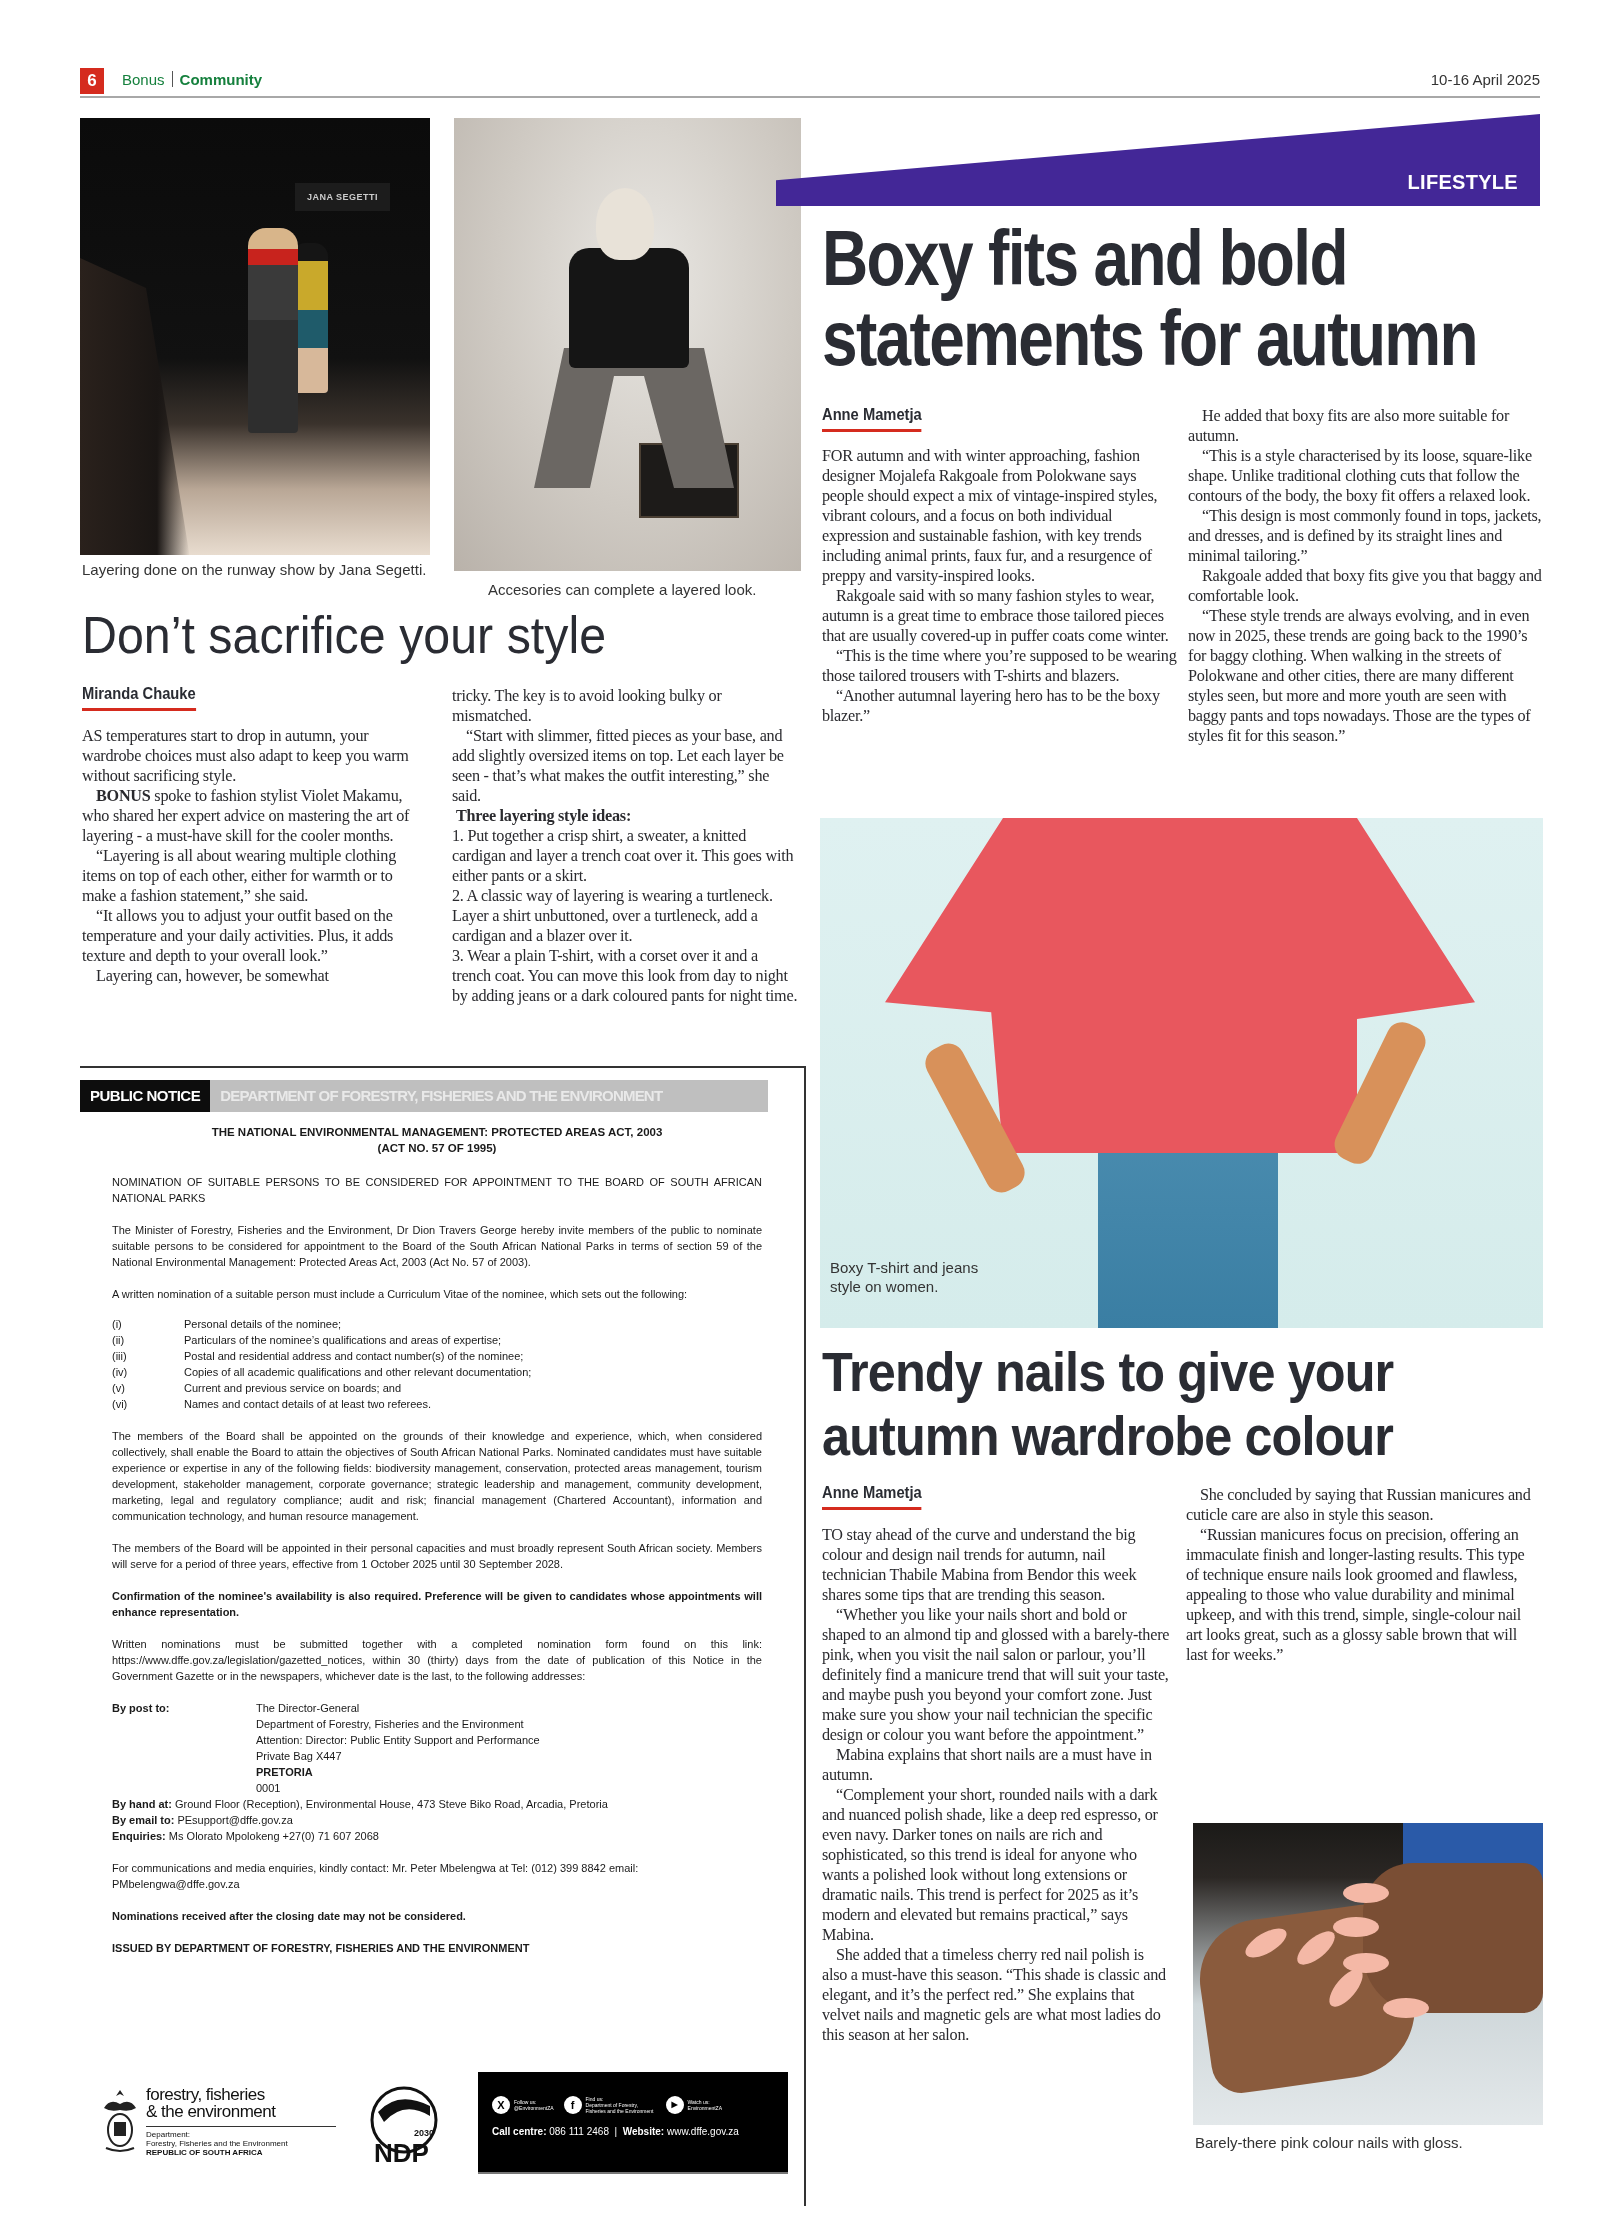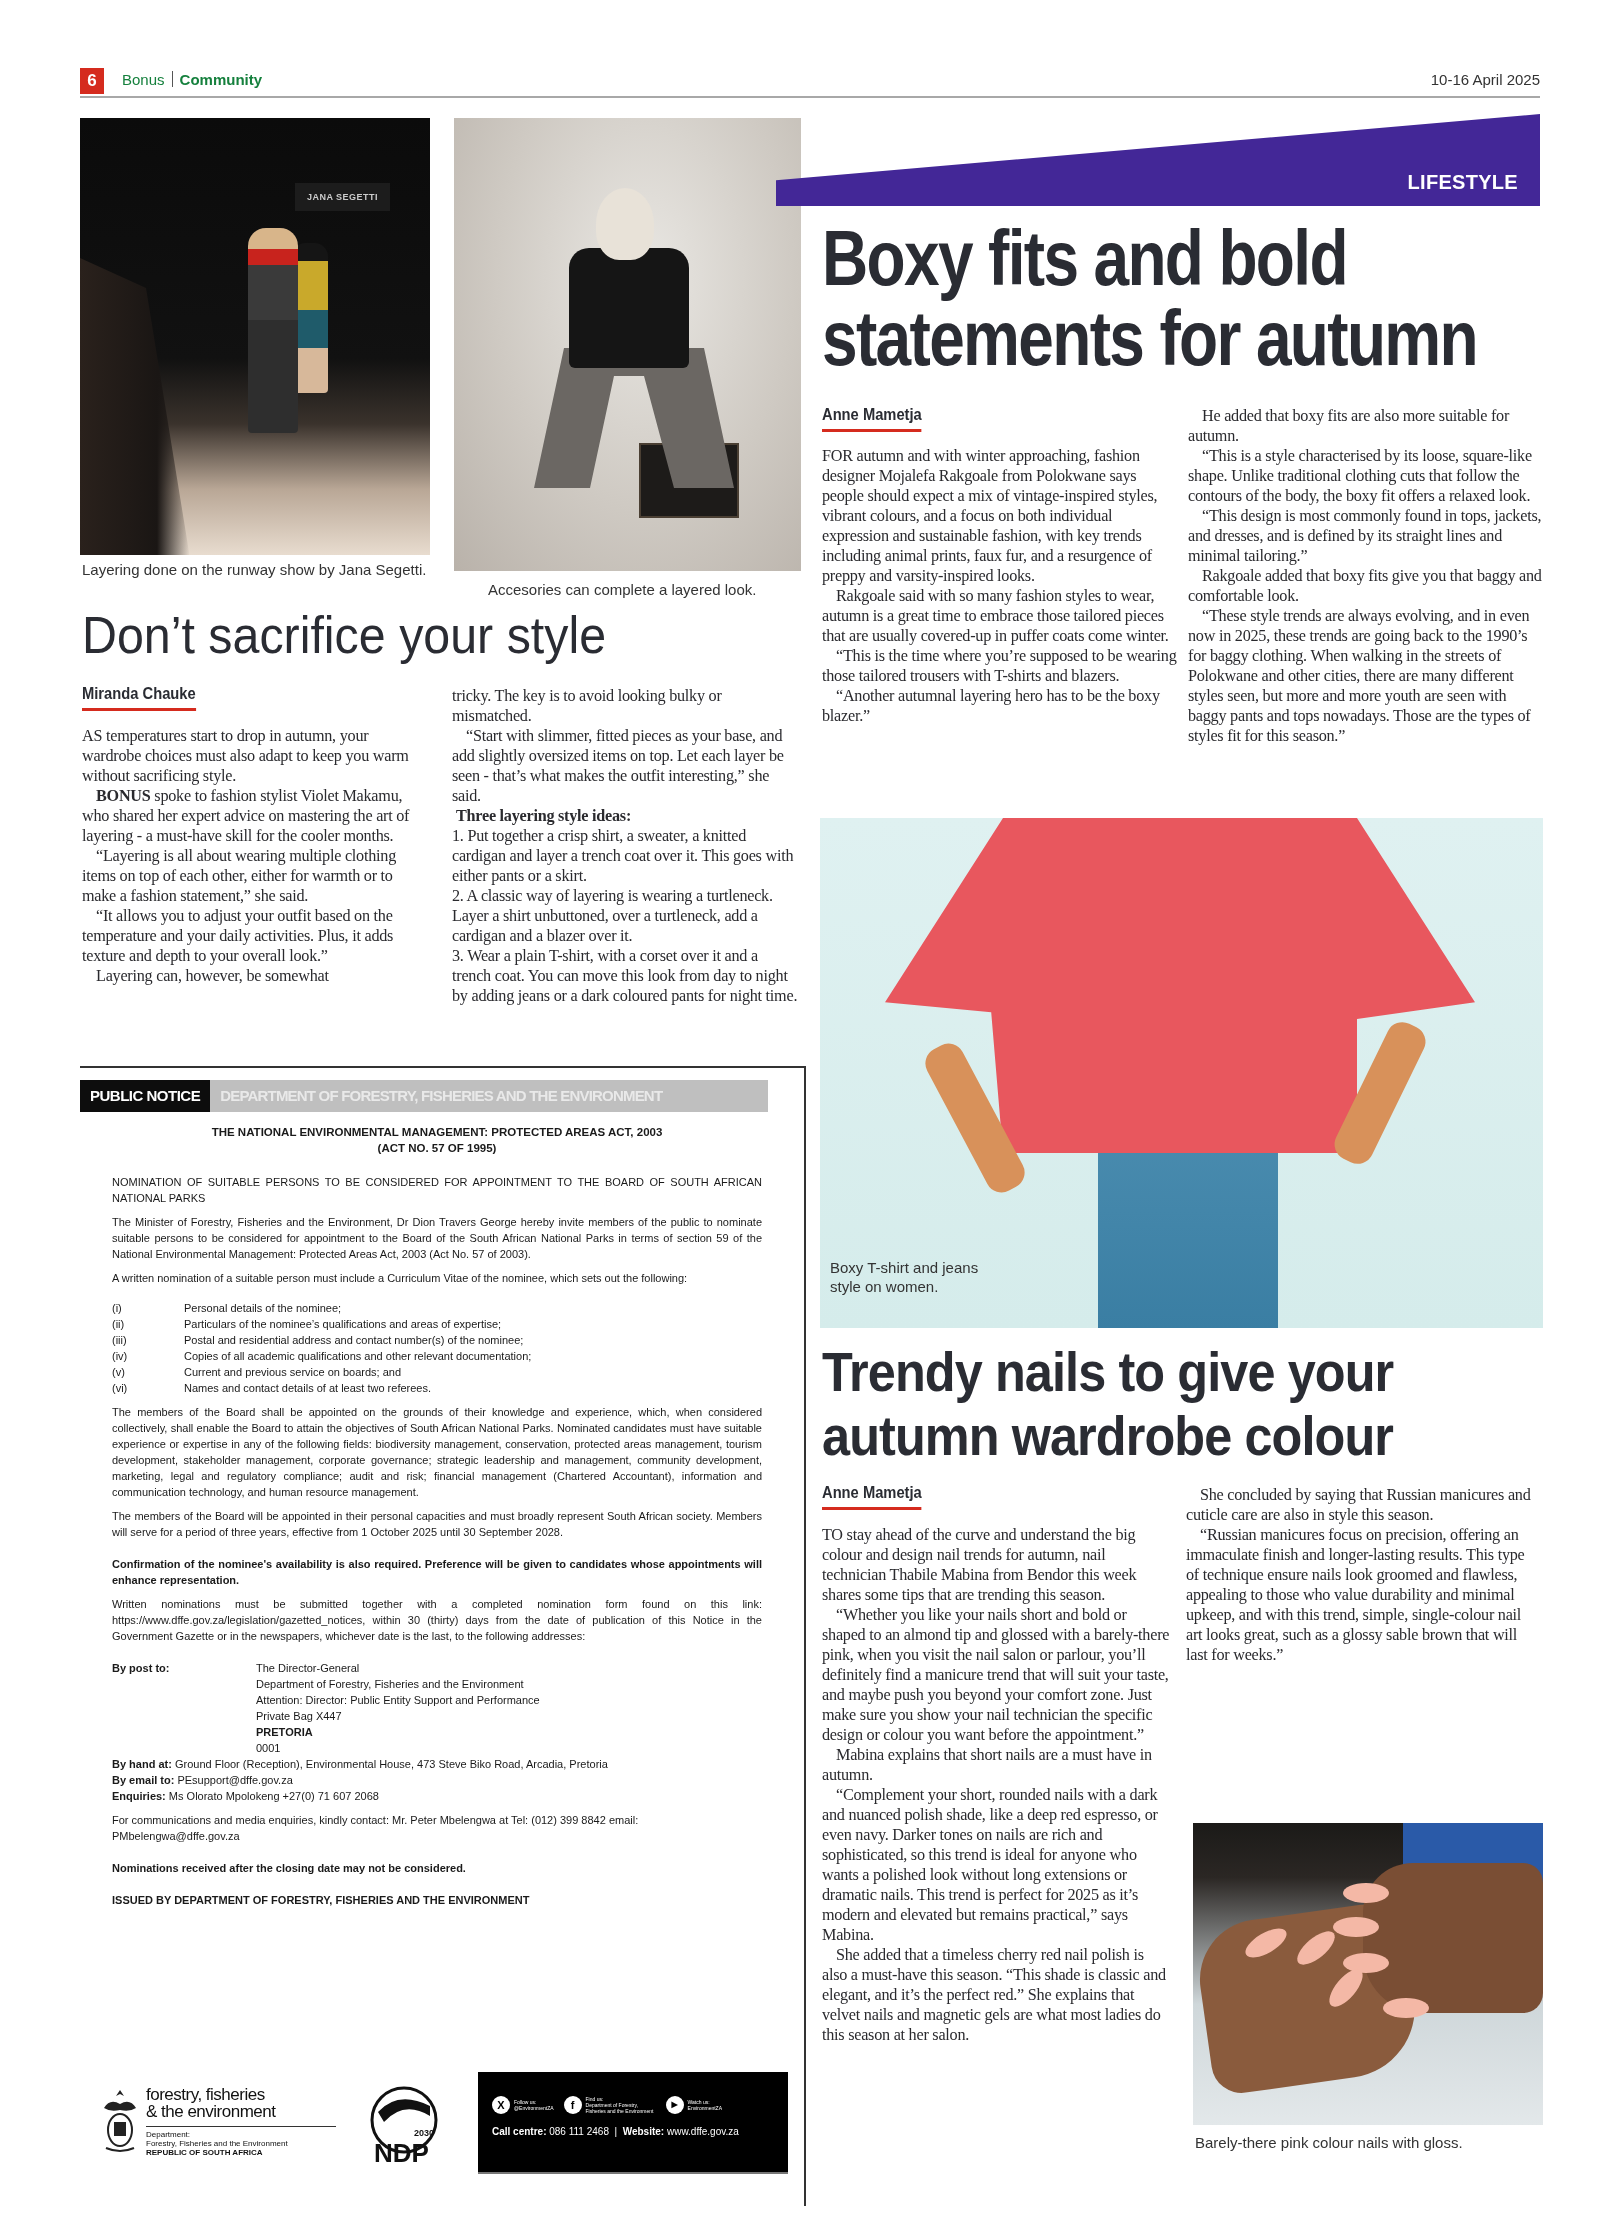--- a/index.html
+++ b/index.html
@@ -70,21 +70,21 @@
   .col b { font-weight: bold; }
 
   
   .notice-box { position: absolute; left: 80px; top: 1066px; width: 726px; height: 1140px; border-top: 2px solid #333; border-right: 2px solid #333; }
   .notice-tabs { position: absolute; left: 0; top: 12px; height: 32px; display: flex; }
   .notice-tab-dark { background: #0d0d0d; color: #fff; font-family: "Liberation Sans", sans-serif; font-weight: bold; font-size: 15px; line-height: 32px; padding: 0 10px; letter-spacing: -0.5px; }
   .notice-tab-grey { background: #bfbfbf; color: #e9e9e9; font-family: "Liberation Sans", sans-serif; font-weight: bold; font-size: 15px; line-height: 32px; padding: 0 10px; width: 558px; letter-spacing: -0.8px; white-space: nowrap; overflow: hidden; }
   .notice-body { position: absolute; left: 32px; top: 56px; width: 650px; font-family: "Liberation Sans", sans-serif; font-size: 11px; line-height: 16px; color: #1a1a1a; text-align: justify; }
   .notice-title { text-align: center; font-weight: bold; font-size: 11.5px; line-height: 16px; }
   .notice-heading { font-weight: normal; margin-top: 18px; }
-  .notice-p { margin-top: 8px; }
+  .notice-p { margin-top: 16px; }
   .notice-list { margin-top: 14px; }
   .notice-list .li { display: flex; }
   .notice-list .li .n { width: 72px; }
   .notice-bold { font-weight: bold; margin-top: 16px; }
   .post-block { margin-top: 16px; display: flex; }
   .post-block .lab { width: 144px; font-weight: bold; }
   .post-lines div b { font-weight: bold; }
   .kv b { font-weight: bold; }
 
   .notice-footer { position: absolute; left: 20px; top: 1004px; width: 690px; height: 110px; }

